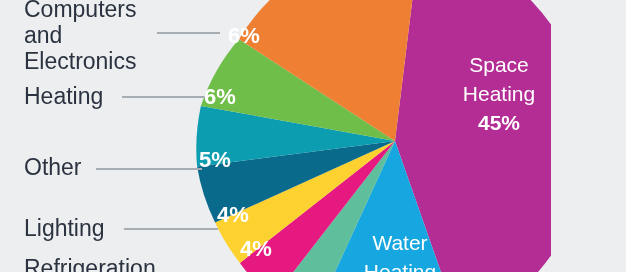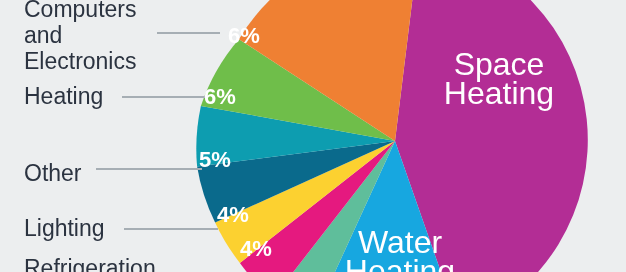--- a/index.html
+++ b/index.html
@@ -8,21 +8,21 @@
   }
   body {
     width: 626px;
     height: 272px;
     background: #ECEEEF;
     font-family: "Liberation Sans", sans-serif;
     overflow: hidden;
   }
   #stage {
     position: relative;
-    width: 626px;
+    width: 551px;
     height: 272px;
     background: #ECEEEF;
     overflow: hidden;
   }
   #pie-svg {
     position: absolute;
     left: 0;
     top: 0;
     width: 626px;
     height: 272px;
@@ -50,21 +50,21 @@
     font-size: 22px;
     line-height: 24px;
     text-align: center;
     white-space: pre-line;
   }
   .slice-label-big {
     position: absolute;
     color: #FFFFFF;
     font-family: "Liberation Sans", sans-serif;
     font-weight: normal;
-    font-size: 32px;
+    font-size: 21px;
     line-height: 29px;
     text-align: center;
     white-space: pre-line;
   }
   .slice-label-big b {
     font-weight: bold;
   }
 </style>
 </head>
 <body>
@@ -95,35 +95,35 @@
   <div class="leader" style="left:157px; top:32px; width:63px;"></div>
   <div class="leader" style="left:122px; top:96px; width:84px;"></div>
   <div class="leader" style="left:96px; top:168px; width:106px;"></div>
   <div class="leader" style="left:124px; top:228px; width:94px;"></div>
 
   <div class="callout-label" style="left:24px; top:-4px; width:130px;">Computers and
 Electronics</div>
 
   <div class="callout-label" style="left:24px; top:83px;">Heating</div>
 
-  <div class="callout-label" style="left:24px; top:160px;">Other</div>
+  <div class="callout-label" style="left:24px; top:154px;">Other</div>
 
   <div class="callout-label" style="left:24px; top:215px;">Lighting</div>
 
   <div class="callout-label" style="left:24px; top:255px;">Refrigeration</div>
 
   <div class="slice-value" style="left:209px; top:24px; width:70px;">6%</div>
 
   <div class="slice-value" style="left:185px; top:85px; width:70px;">6%</div>
 
   <div class="slice-value" style="left:180px; top:148px; width:70px;">5%</div>
 
   <div class="slice-value" style="left:198px; top:203px; width:70px;">4%</div>
 
   <div class="slice-value" style="left:221px; top:237px; width:70px;">4%</div>
 
   <div class="slice-label-big" style="left:434px; top:50px; width:130px;"><span>Space
-Heating</span><br></div>
+Heating</span><br><b>45%</b></div>
 
   <div class="slice-label-big" style="left:340px; top:228px; width:120px;">Water
 Heating</div>
 
 </div>
 
 </body></html>

